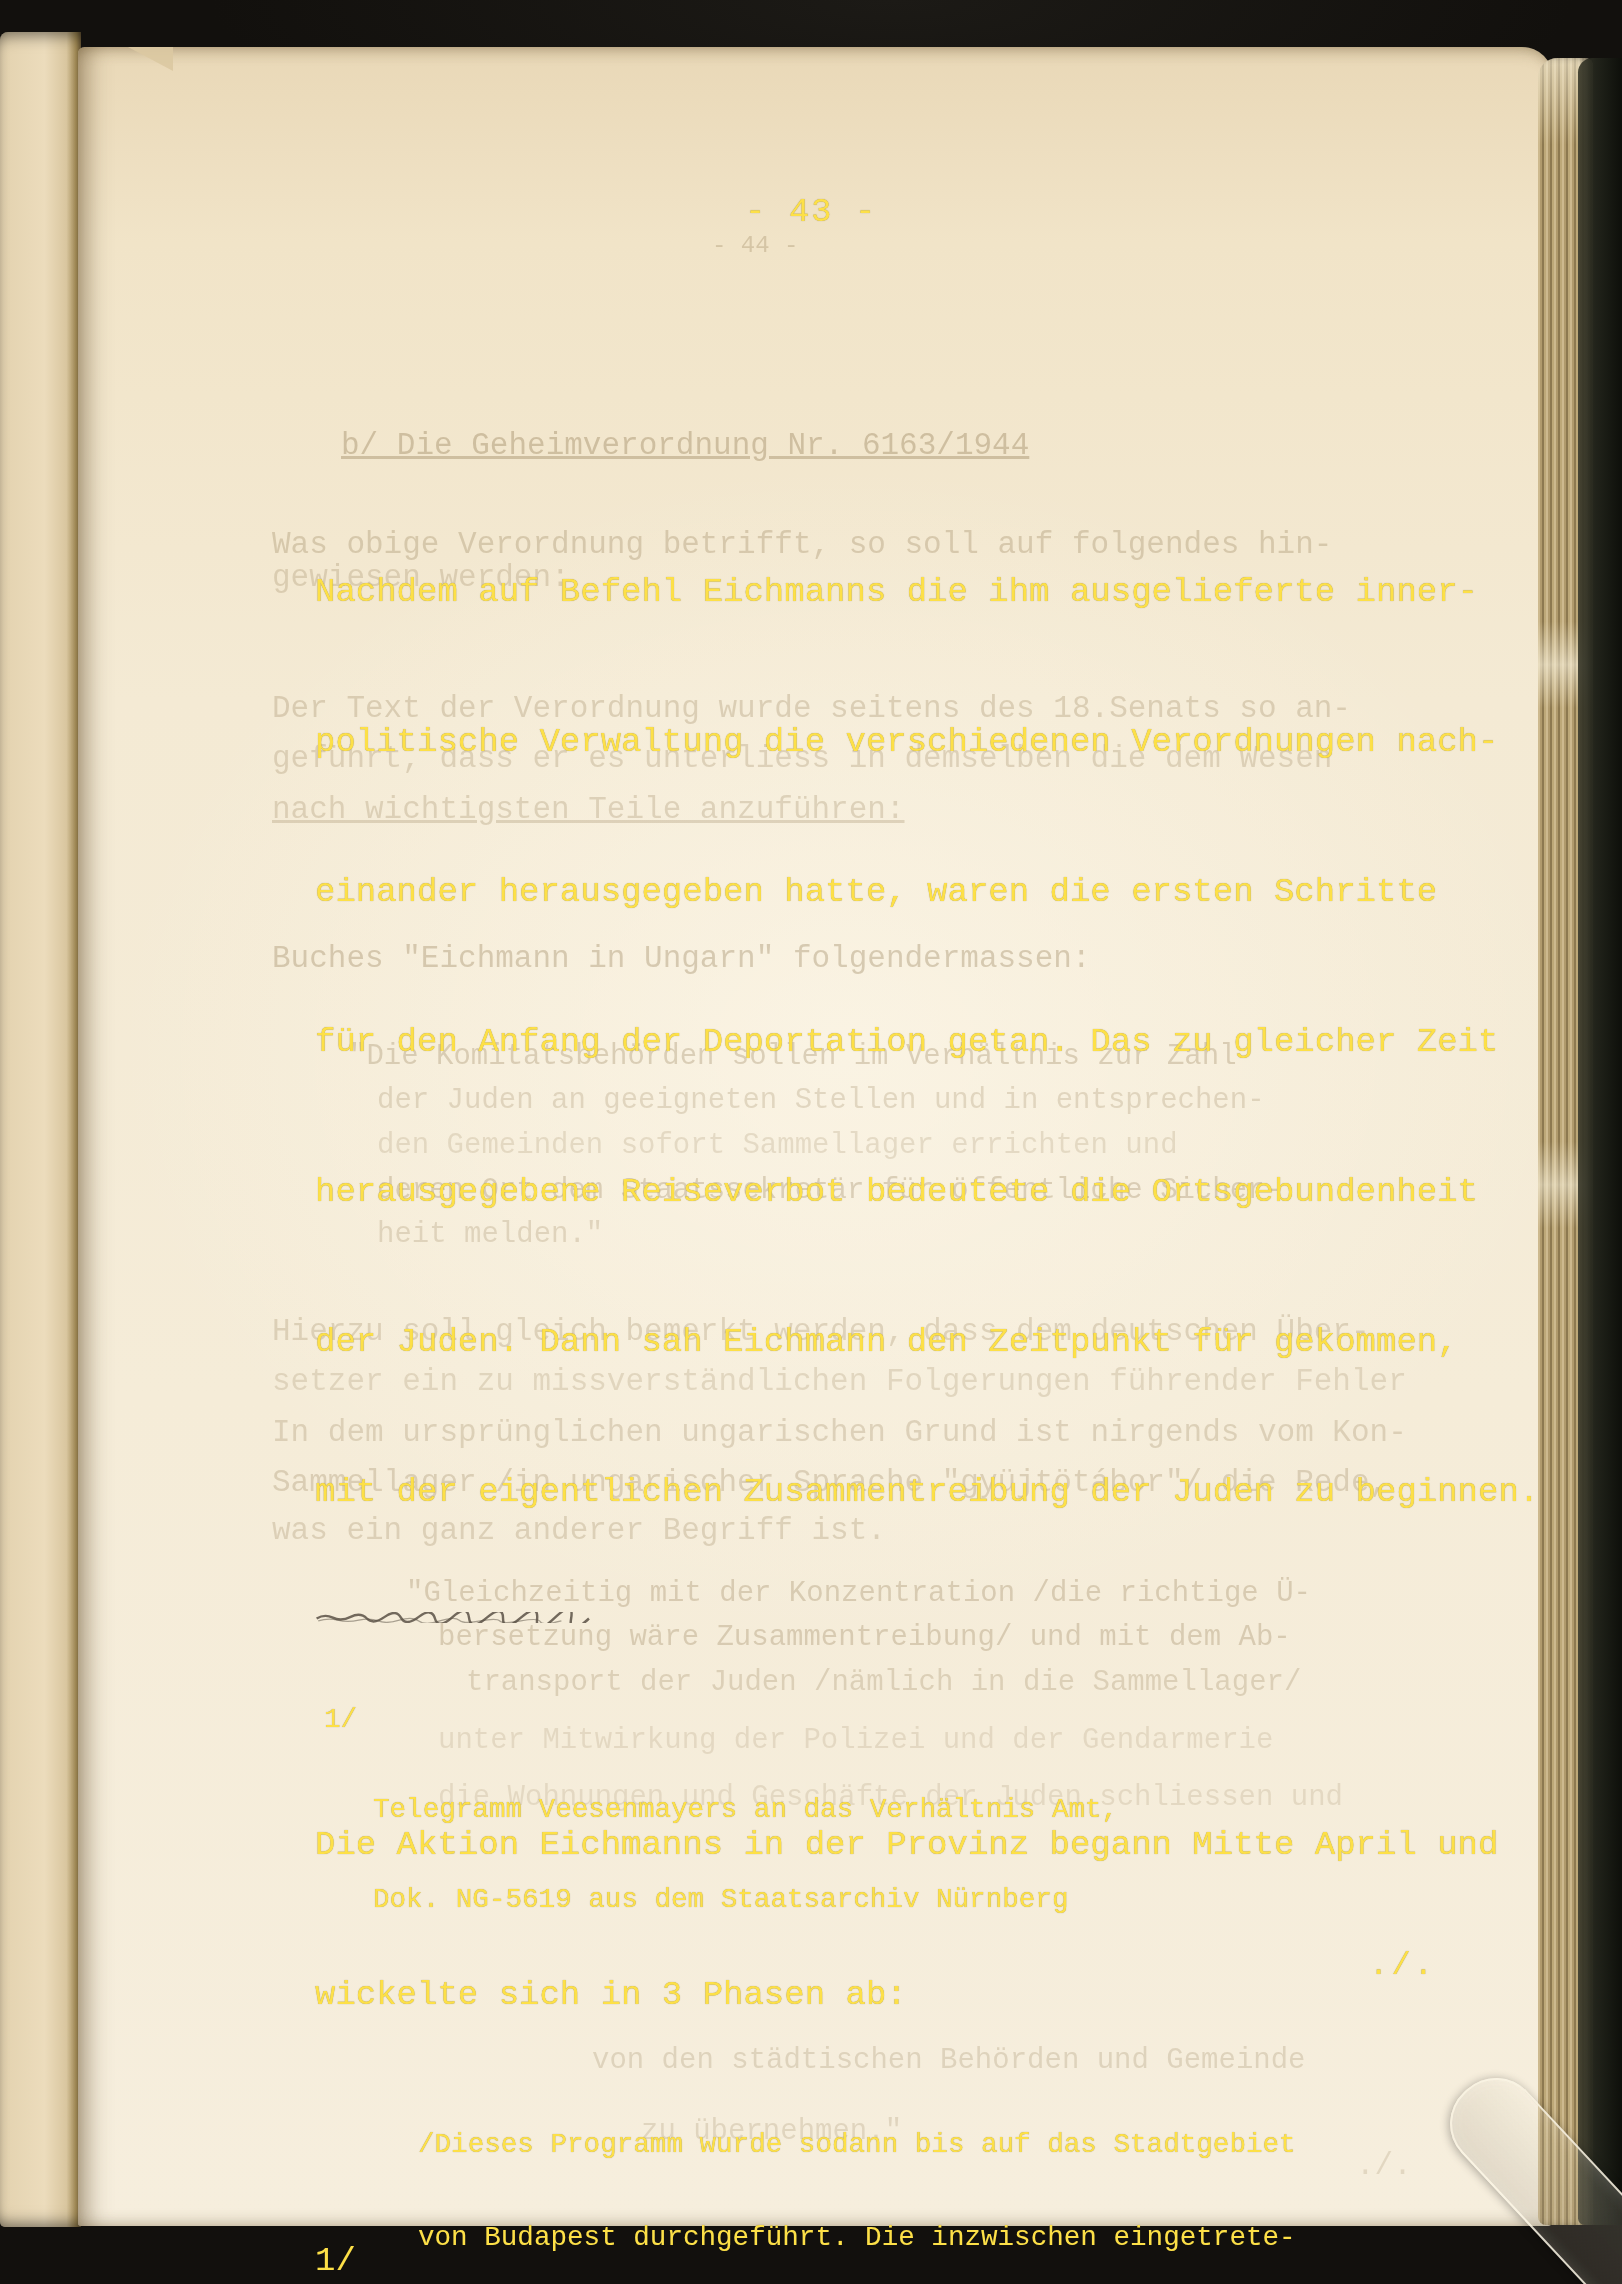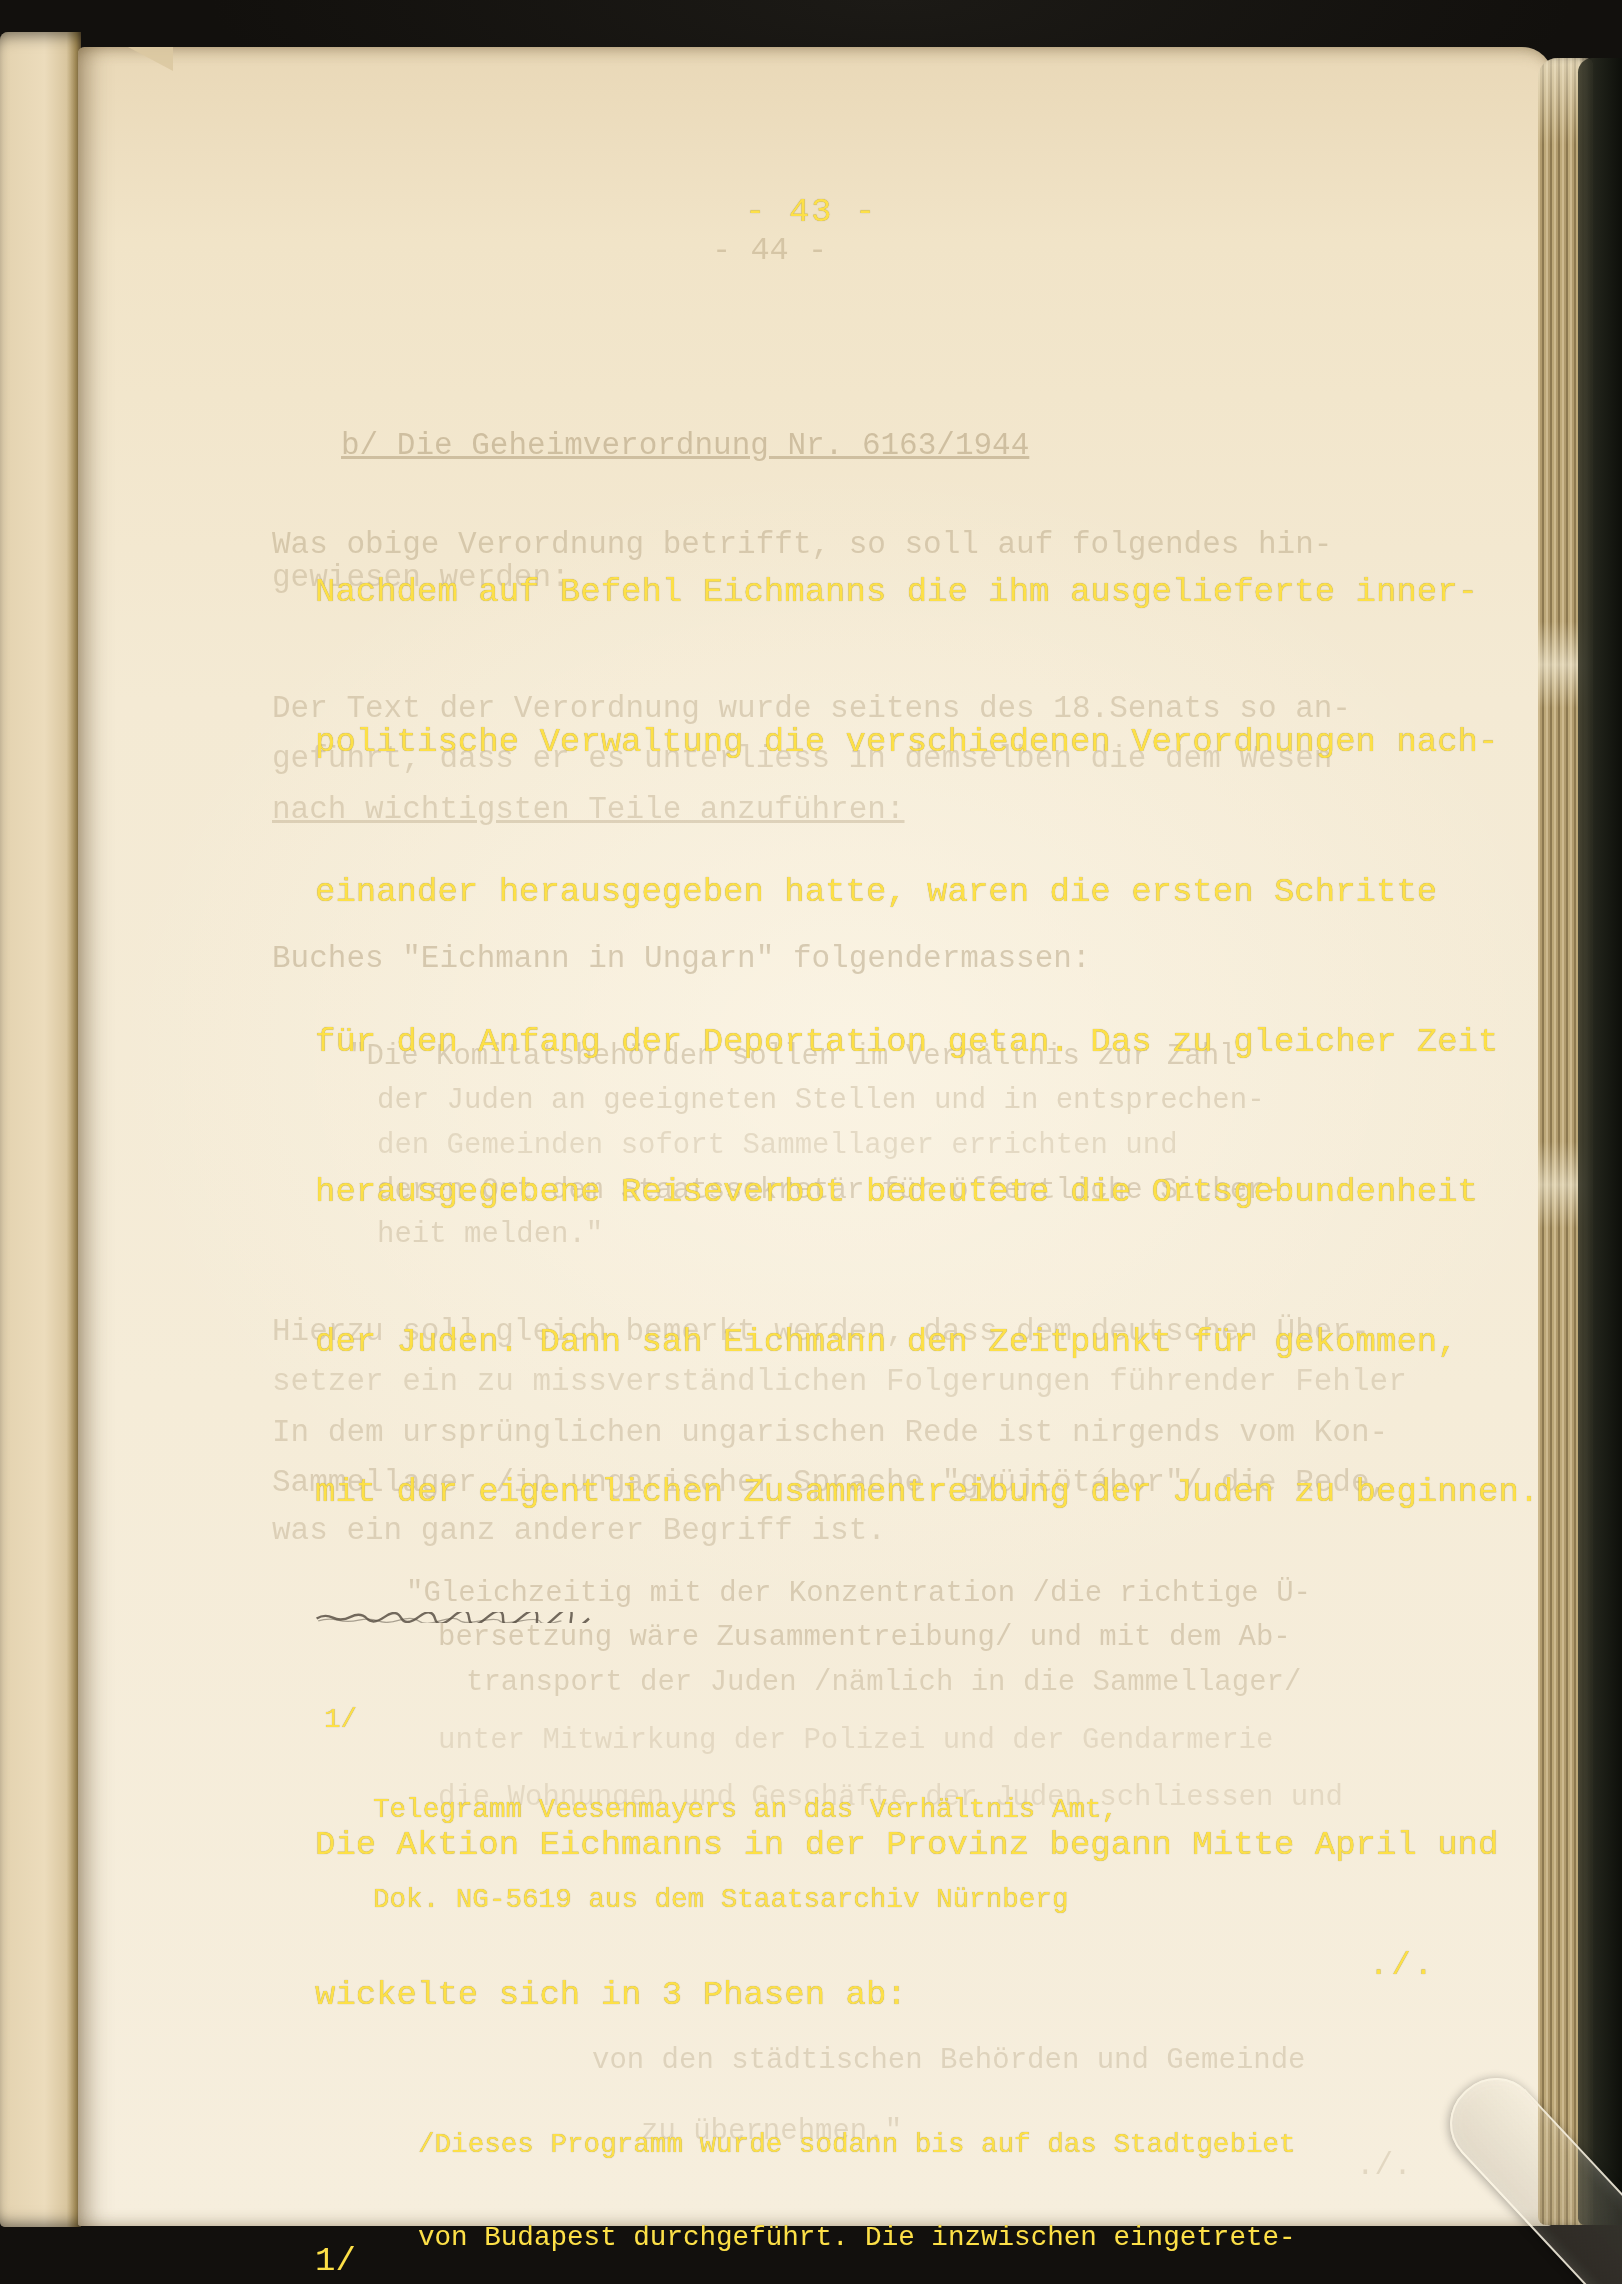--- a/index.html
+++ b/index.html
@@ -86,36 +86,36 @@
 
 <div class="backdrop"></div>
 
 <div class="left-strip"></div>
 
 <div class="page">
   <div class="dogear"></div>
 </div>
 
 <div id="ghost-layer">
-    <span class="ghost" style="left: 712px; top: 232px; font-size: 32px; opacity: 0.3;">- 44 -</span>
+    <span class="ghost" style="left: 712px; top: 232px; font-size: 24px; opacity: 0.3;">- 44 -</span>
     <span class="ghost" style="left: 341px; top: 428px; font-size: 31px; opacity: 0.38; text-decoration: underline;">b/ Die Geheimverordnung Nr. 6163/1944</span>
     <span class="ghost" style="left: 272px; top: 527px; font-size: 31px; opacity: 0.3;">Was obige Verordnung betrifft, so soll auf folgendes hin-</span>
     <span class="ghost" style="left: 272px; top: 560px; font-size: 31px; opacity: 0.26;">gewiesen werden:</span>
     <span class="ghost" style="left: 272px; top: 691px; font-size: 31px; opacity: 0.28;">Der Text der Verordnung wurde seitens des 18.Senats so an-</span>
     <span class="ghost" style="left: 272px; top: 741px; font-size: 31px; opacity: 0.26;">geführt, dass er es unterliess in demselben die dem Wesen</span>
     <span class="ghost" style="left: 272px; top: 792px; font-size: 31px; opacity: 0.26; text-decoration: underline;">nach wichtigsten Teile anzuführen:</span>
     <span class="ghost" style="left: 272px; top: 941px; font-size: 31px; opacity: 0.34;">Buches "Eichmann in Ungarn" folgendermassen:</span>
     <span class="ghost" style="left: 349px; top: 1040px; font-size: 29px; opacity: 0.3;">"Die Komitatsbehörden sollen im Verhältnis zur Zahl</span>
     <span class="ghost" style="left: 377px; top: 1084px; font-size: 29px; opacity: 0.24;">der Juden an geeigneten Stellen und in entsprechen-</span>
     <span class="ghost" style="left: 377px; top: 1174px; font-size: 29px; opacity: 0.3;">deren Ort dem Staatssekretär für öffentliche Sicher-</span>
     <span class="ghost" style="left: 377px; top: 1129px; font-size: 29px; opacity: 0.2;">den Gemeinden sofort Sammellager errichten und</span>
     <span class="ghost" style="left: 377px; top: 1218px; font-size: 29px; opacity: 0.24;">heit melden."</span>
     <span class="ghost" style="left: 272px; top: 1314px; font-size: 31px; opacity: 0.26;">Hierzu soll gleich bemerkt werden, dass dem deutschen Über-</span>
     <span class="ghost" style="left: 272px; top: 1364px; font-size: 31px; opacity: 0.22;">setzer ein zu missverständlichen Folgerungen führender Fehler</span>
-    <span class="ghost" style="left: 272px; top: 1415px; font-size: 31px; opacity: 0.26;">In dem ursprünglichen ungarischen Rede ist nirgends vom Kon-</span>
+    <span class="ghost" style="left: 272px; top: 1415px; font-size: 31px; opacity: 0.26;">In dem ursprünglichen ungarischen Grund ist nirgends vom Kon-</span>
     <span class="ghost" style="left: 272px; top: 1465px; font-size: 31px; opacity: 0.28;">Sammellager /in ungarischer Sprache "gyüjtötábor"/ die Rede,</span>
     <span class="ghost" style="left: 272px; top: 1513px; font-size: 31px; opacity: 0.26;">was ein ganz anderer Begriff ist.</span>
     <span class="ghost" style="left: 406px; top: 1577px; font-size: 29px; opacity: 0.3;">"Gleichzeitig mit der Konzentration /die richtige Ü-</span>
     <span class="ghost" style="left: 438px; top: 1621px; font-size: 29px; opacity: 0.3;">bersetzung wäre Zusammentreibung/ und mit dem Ab-</span>
     <span class="ghost" style="left: 438px; top: 1666px; font-size: 29px; opacity: 0.26; margin-left: 28px;">transport der Juden /nämlich in die Sammellager/</span>
     <span class="ghost" style="left: 438px; top: 1724px; font-size: 29px; opacity: 0.18;">unter Mitwirkung der Polizei und der Gendarmerie</span>
     <span class="ghost" style="left: 438px; top: 1781px; font-size: 29px; opacity: 0.18;">die Wohnungen und Geschäfte der Juden schliessen und</span>
     <span class="ghost" style="left: 592px; top: 2044px; font-size: 29px; opacity: 0.24;">von den städtischen Behörden und Gemeinde</span>
     <span class="ghost" style="left: 641px; top: 2115px; font-size: 29px; opacity: 0.22;">zu übernehmen."</span>
     <span class="ghost" style="left: 1356px; top: 2148px; font-size: 31px; opacity: 0.2;">./.</span>

